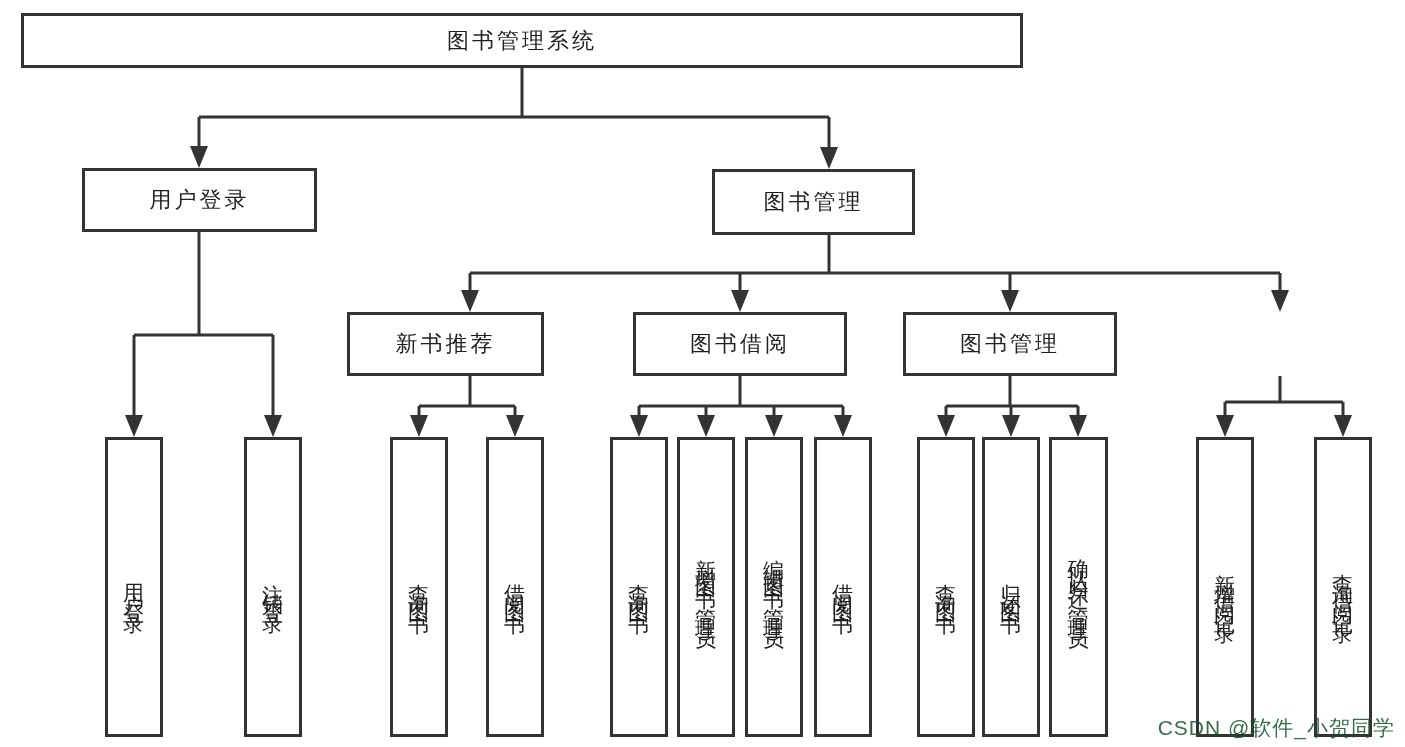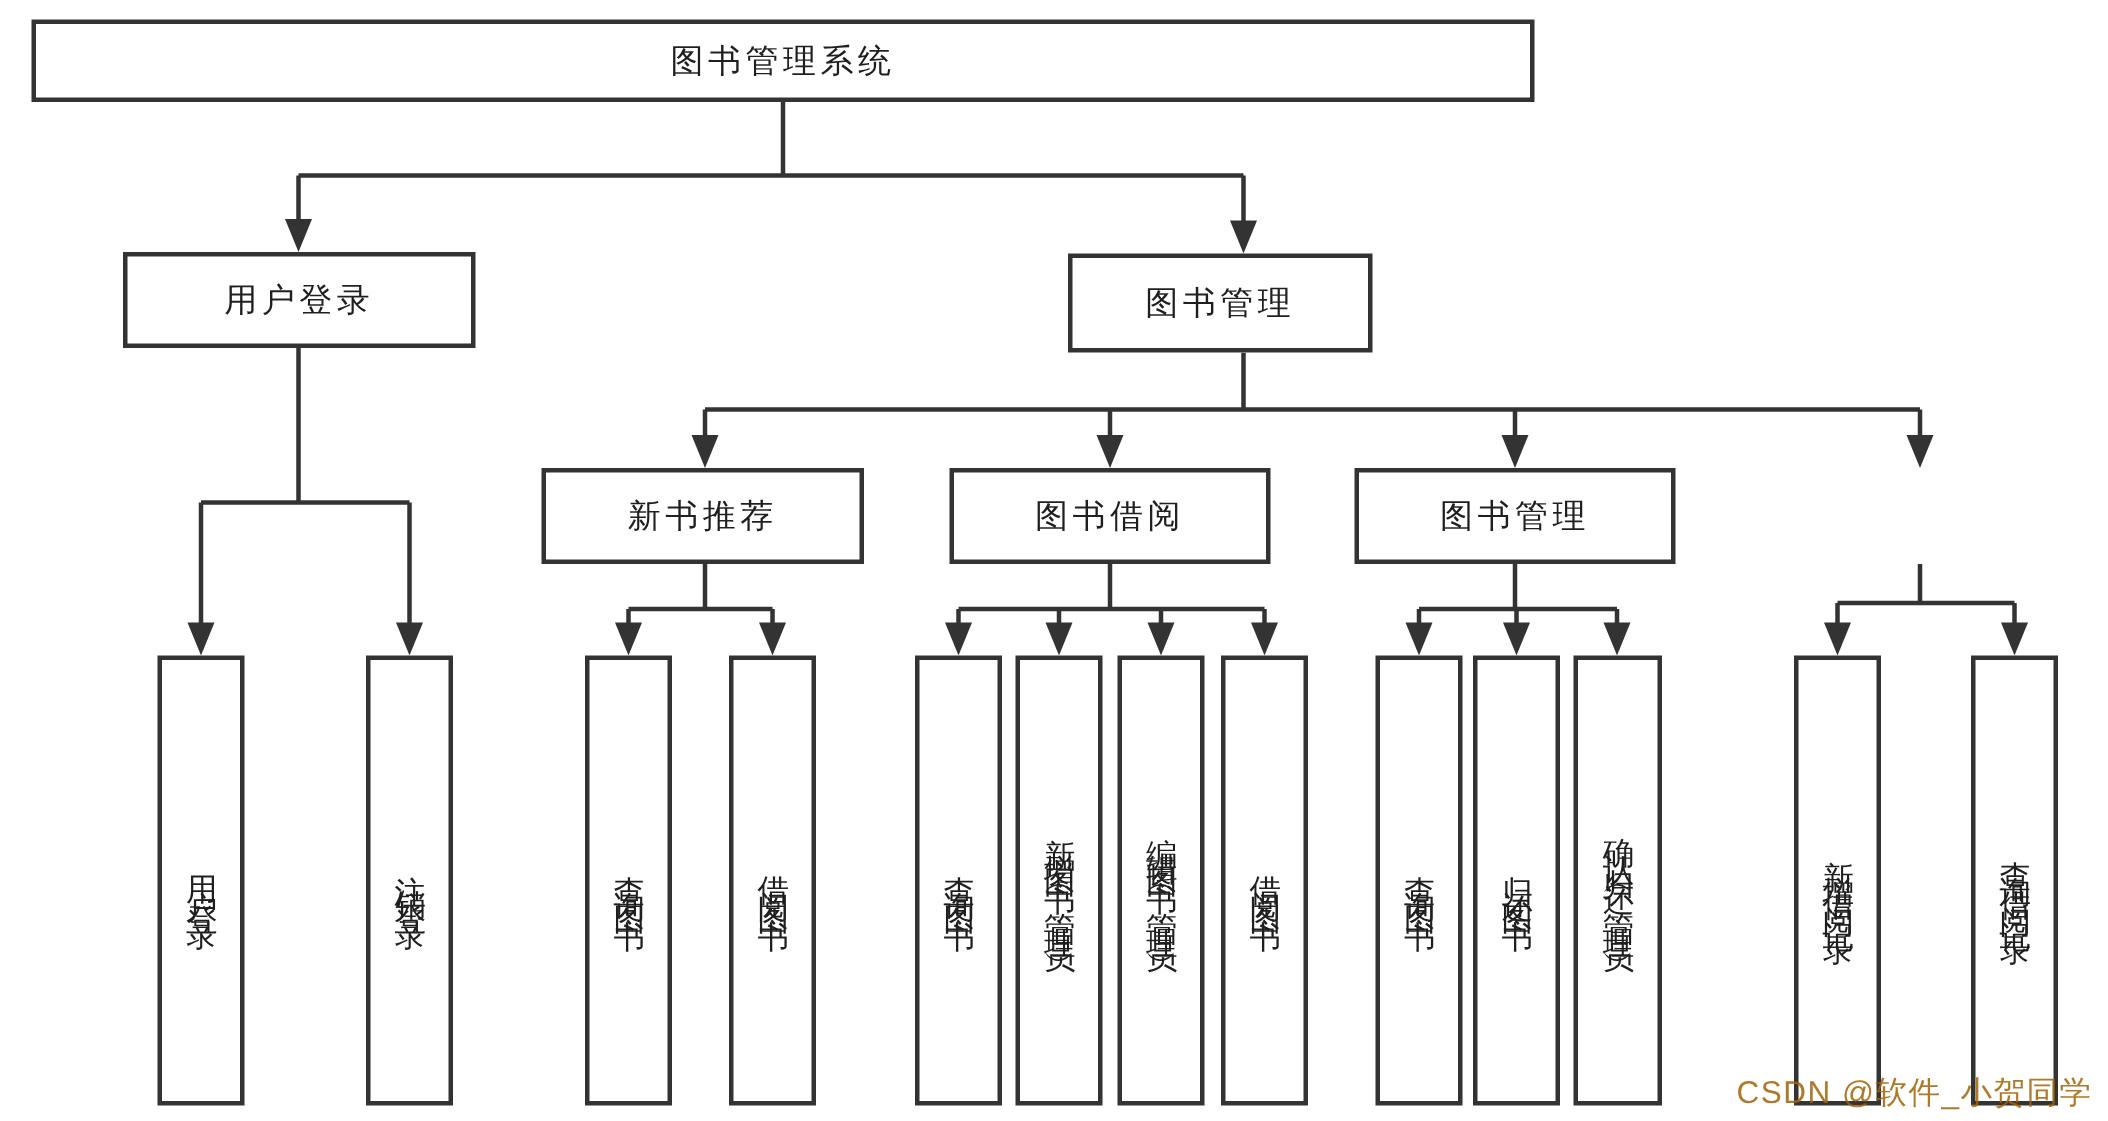--- a/index.html
+++ b/index.html
@@ -44,21 +44,21 @@
   }
   .box .lbl {
     display: block;
   }
   #watermark {
     position: absolute;
     top: 714px;
     right: 10px;
     z-index: 3;
     font-size: 21px;
-    color: #a16207;
+    color: #14532d;
     opacity: 0.85;
     letter-spacing: 1px;
     white-space: nowrap;
   }
 </style>
 </head>
 <body>
 
 <div id="stage">
 
@@ -132,21 +132,21 @@
     <span class="lbl">图书管理系统</span>
   </div>
 
   <div class="box" style="left:82px; top:168px; width:235px; height:64px;">
     <span class="lbl">用户登录</span>
   </div>
   <div class="box" style="left:712px; top:169px; width:203px; height:66px;">
     <span class="lbl">图书管理</span>
   </div>
 
-  <div class="box" style="left:361px; top:312px; width:215px; height:64px;text-align:center;">
+  <div class="box" style="left:347px; top:312px; width:197px; height:64px;text-align:center;">
     <span class="lbl">新书推荐</span>
   </div>
   <div class="box" style="left:633px; top:312px; width:214px; height:64px;justify-content:center;">
     <span class="lbl">图书借阅</span>
   </div>
   <div class="box" style="left:903px; top:312px; width:214px; height:64px;">
     <span class="lbl">图书管理</span>
   </div>
 
   <div class="box v" style="left:105px; top:437px; width:58px; height:300px;">

